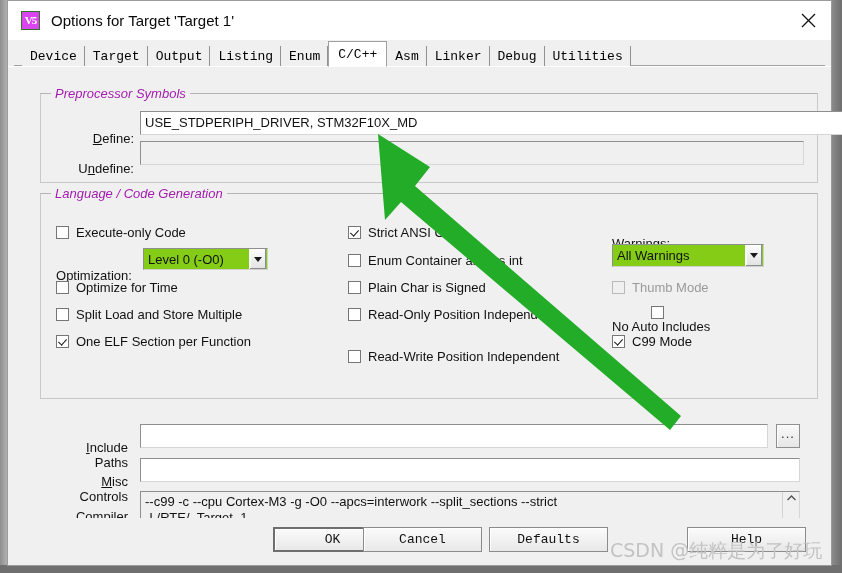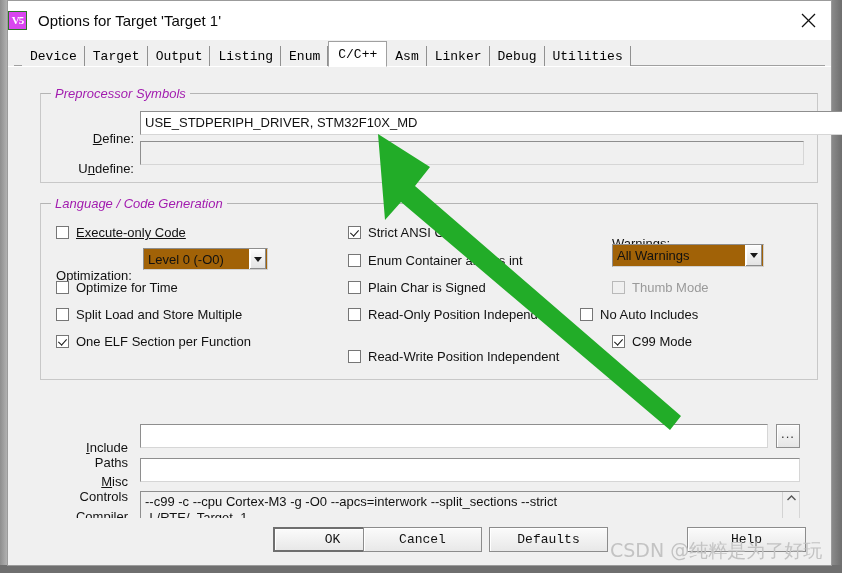--- a/index.html
+++ b/index.html
@@ -52,20 +52,21 @@
   .titlebar {
     height: 39px;
     background: #ffffff;
     display: flex;
     align-items: center;
     flex: 0 0 auto;
     position: relative;
   }
   .app-icon {
     width: 19px; height: 19px;
+    margin-left: 13px;
     background: #d946ef;
     border: 1px solid #2e7526;
     box-sizing: border-box;
     position: relative;
     display: flex;
     align-items: center;
     justify-content: center;
   }
   .app-icon .glyph {
     color: #ffffff;
@@ -165,21 +166,21 @@
     left: 10px;
     background: #f0f0f0;
     padding: 0 4px;
     font-size: 13px;
     color: #a21caf;
     white-space: nowrap;
     font-style: italic;
   }
 
   #grp-preproc { left: 32px; top: 26px; width: 778px; height: 90px; }
-  #grp-lang    { left: 32px; top: 136px; width: 778px; height: 177px; }
+  #grp-lang    { left: 32px; top: 126px; width: 778px; height: 206px; }
 
   
   .fieldlabel {
     position: absolute;
     font-size: 13px;
     color: #111;
     text-align: right;
     white-space: nowrap;
     margin-top: 15px;
   }
@@ -233,21 +234,21 @@
     border: solid #1a1a1a;
     border-width: 0 1.6px 1.6px 0;
     transform: rotate(42deg);
   }
   .cbrow.disabled { color: #9a9a9a; cursor: default; }
   .cbrow.disabled .cbox { background: #f0f0f0; border-color: #b9b9b9; }
 
   
   .combo {
     position: absolute;
-    background: #a16207;
+    background: #84cc16;
     border: 1px solid #8e8e8e;
     border-right-color: #d0d0d0;
     border-bottom-color: #d0d0d0;
     box-sizing: border-box;
     display: flex;
     align-items: center;
     font-size: 13px;
     color: #111;
     cursor: pointer;
   }
@@ -429,21 +430,21 @@
 
     <div class="fieldlabel" style="left:48px; top:79px; width:78px;">
       U<span class="u">n</span>define:
     </div>
     <div class="tinput disabled" style="left:132px; top:74px; width:664px; height:24px;"></div>
 
     <div class="group" id="grp-lang">
       <div class="legend">Language / Code Generation</div>
     </div>
 
-    <div class="cbrow" style="left:48px; top:157px;text-decoration:underline;">
+    <div class="cbrow" style="left:48px; top:157px;">
       <span class="cbox"></span>
       <span>Execute-only Code</span>
     </div>
 
     <div class="fieldlabel" style="left:48px; top:186px; text-align:center;">
       <span class="u">O</span>ptimization:
     </div>
     <div class="combo" style="left:135px; top:181px; width:125px; height:22px;">
       <span class="cval">Level 0 (-O0)</span>
       <span class="cbtn">
@@ -492,21 +493,21 @@
       <span class="cval">All Warnings</span>
       <span class="cbtn">
           <span class="arrow-dn"></span>
         </span>
     </div>
 
     <div class="cbrow disabled" style="left:604px; top:212px;">
       <span class="cbox"></span>
       <span>Thumb Mode</span>
     </div>
-    <div class="cbrow" style="left:572px; top:239px;">
+    <div class="cbrow" style="left:604px; top:239px;flex-direction:column;">
       <span class="cbox"></span>
       <span>No Auto Includes</span>
     </div>
     <div class="cbrow" style="left:604px; top:266px;">
       <span class="cbox checked"></span>
       <span>C99 Mode</span>
     </div>
 
     <div class="fieldlabel" style="left:30px; top:358px; width:90px; line-height:15px;">
       <span><span class="u">I</span>nclude</span><br>

